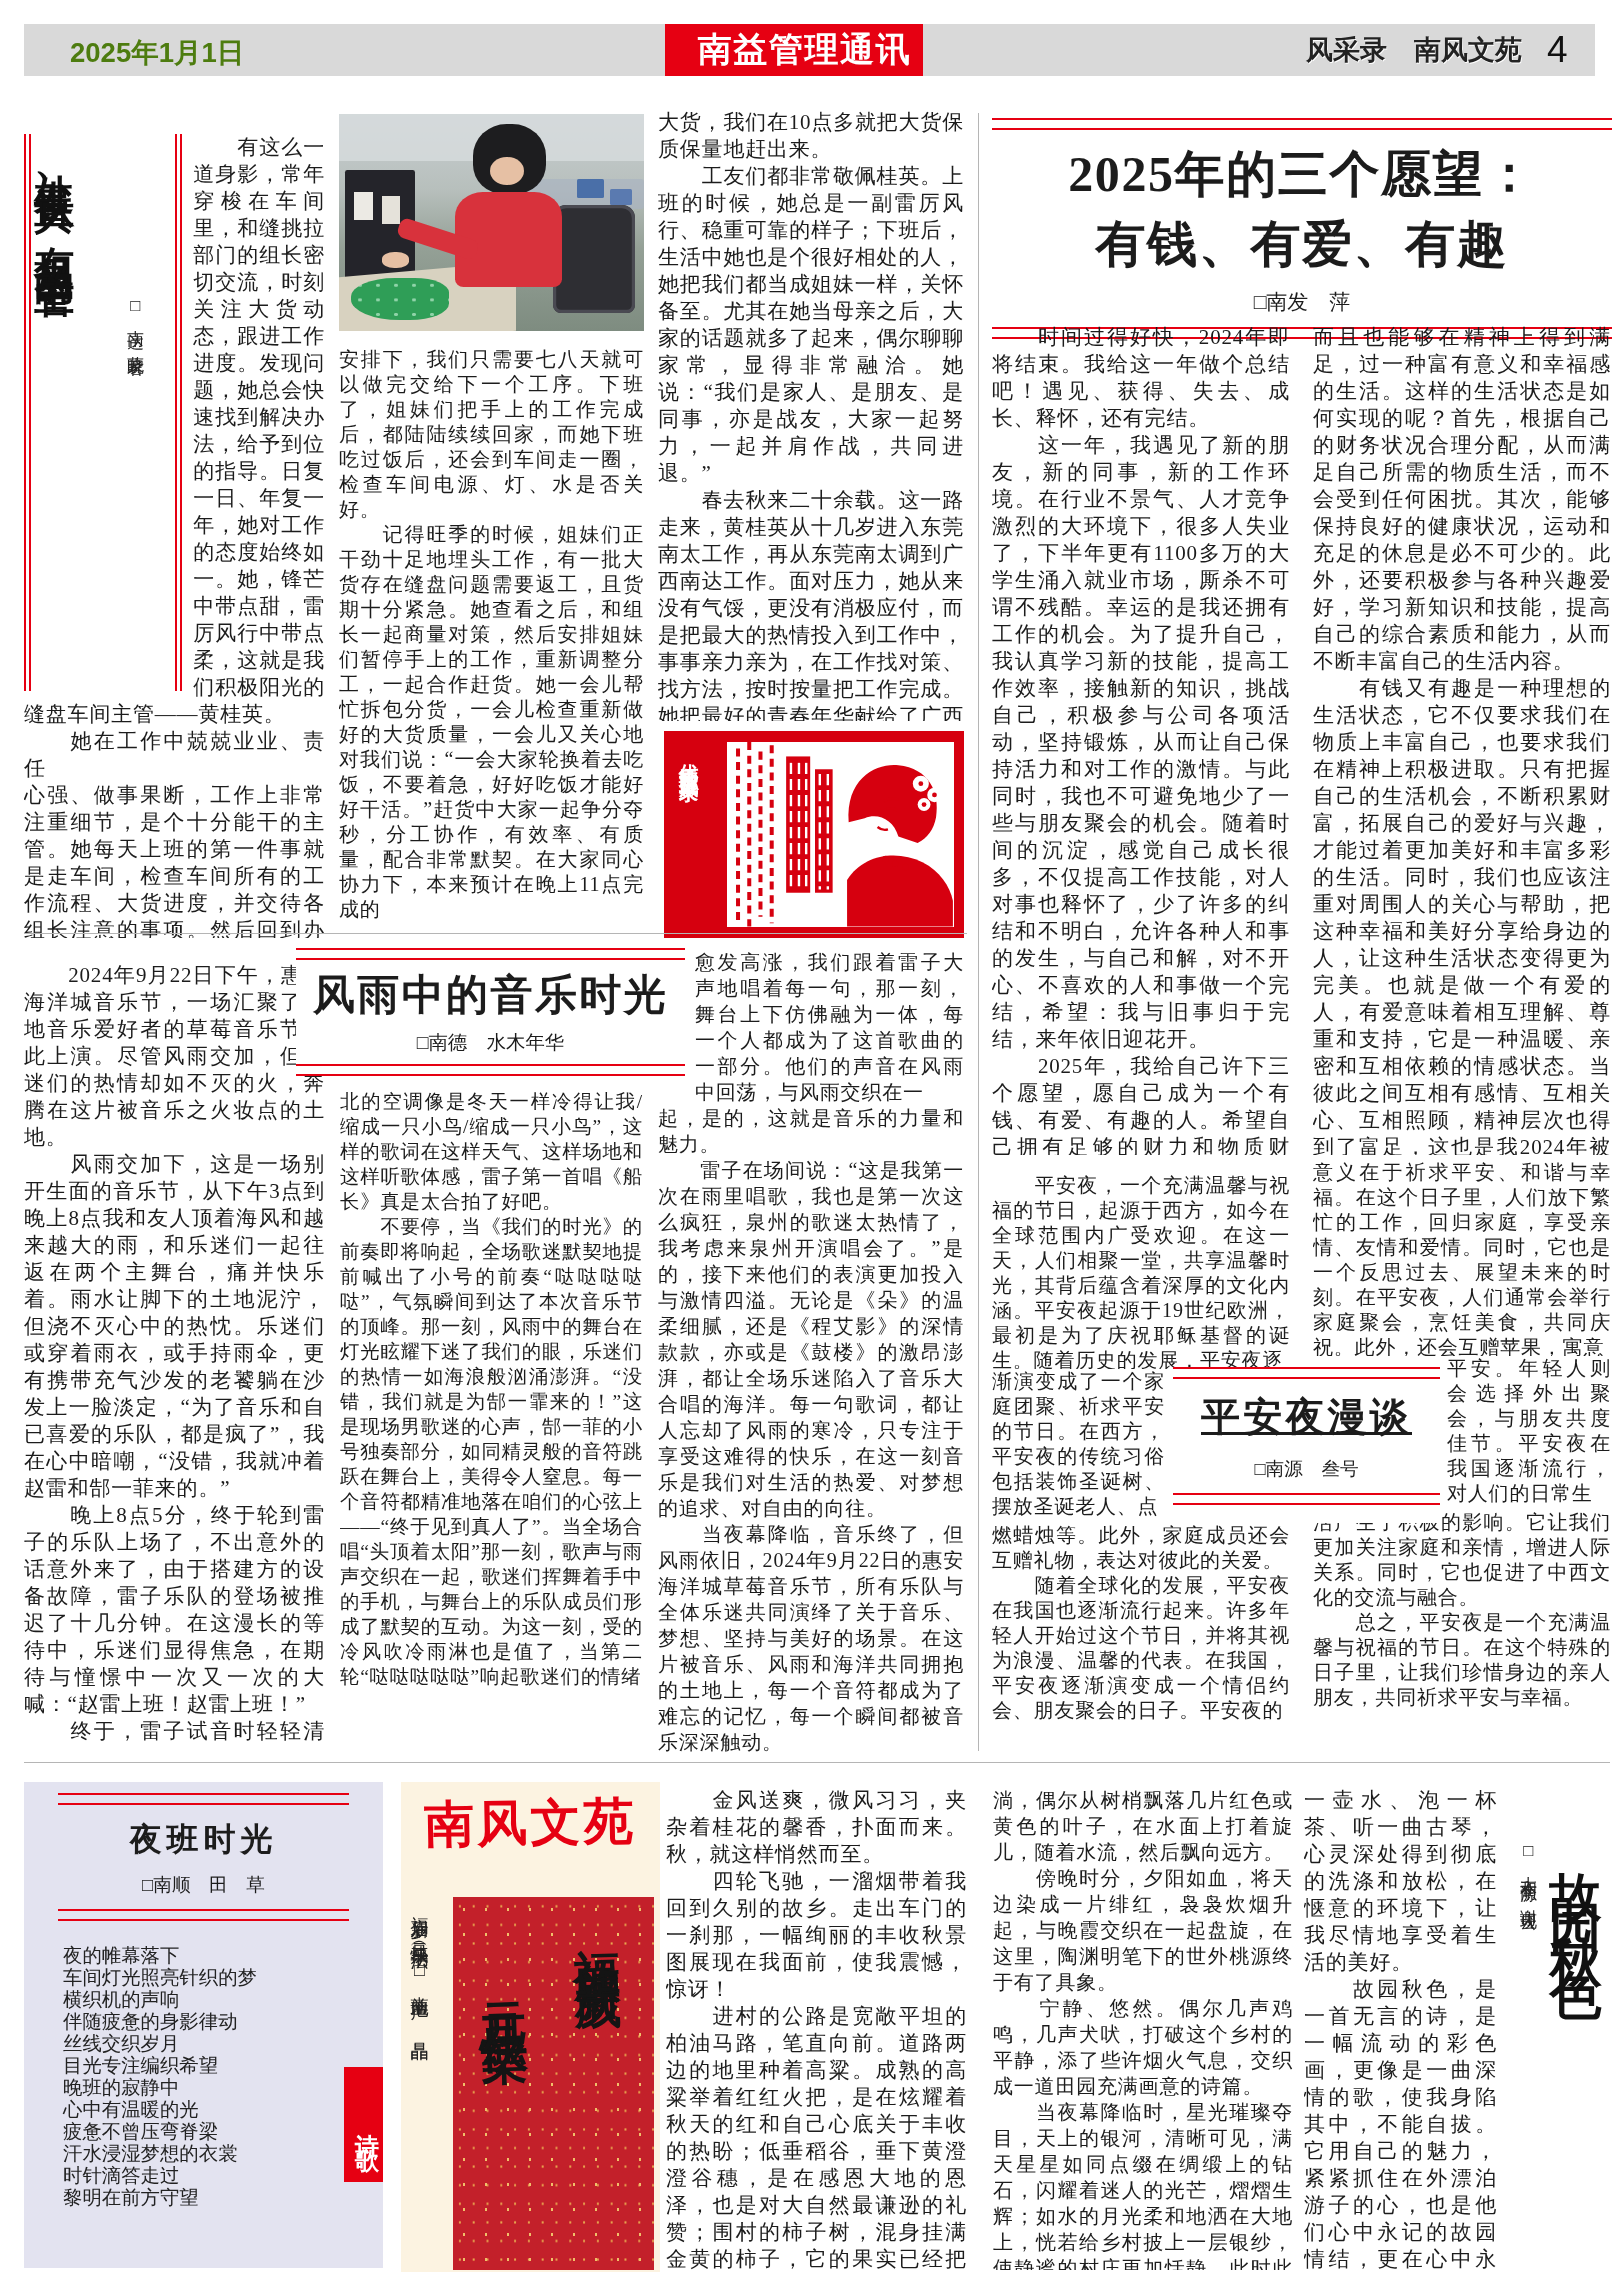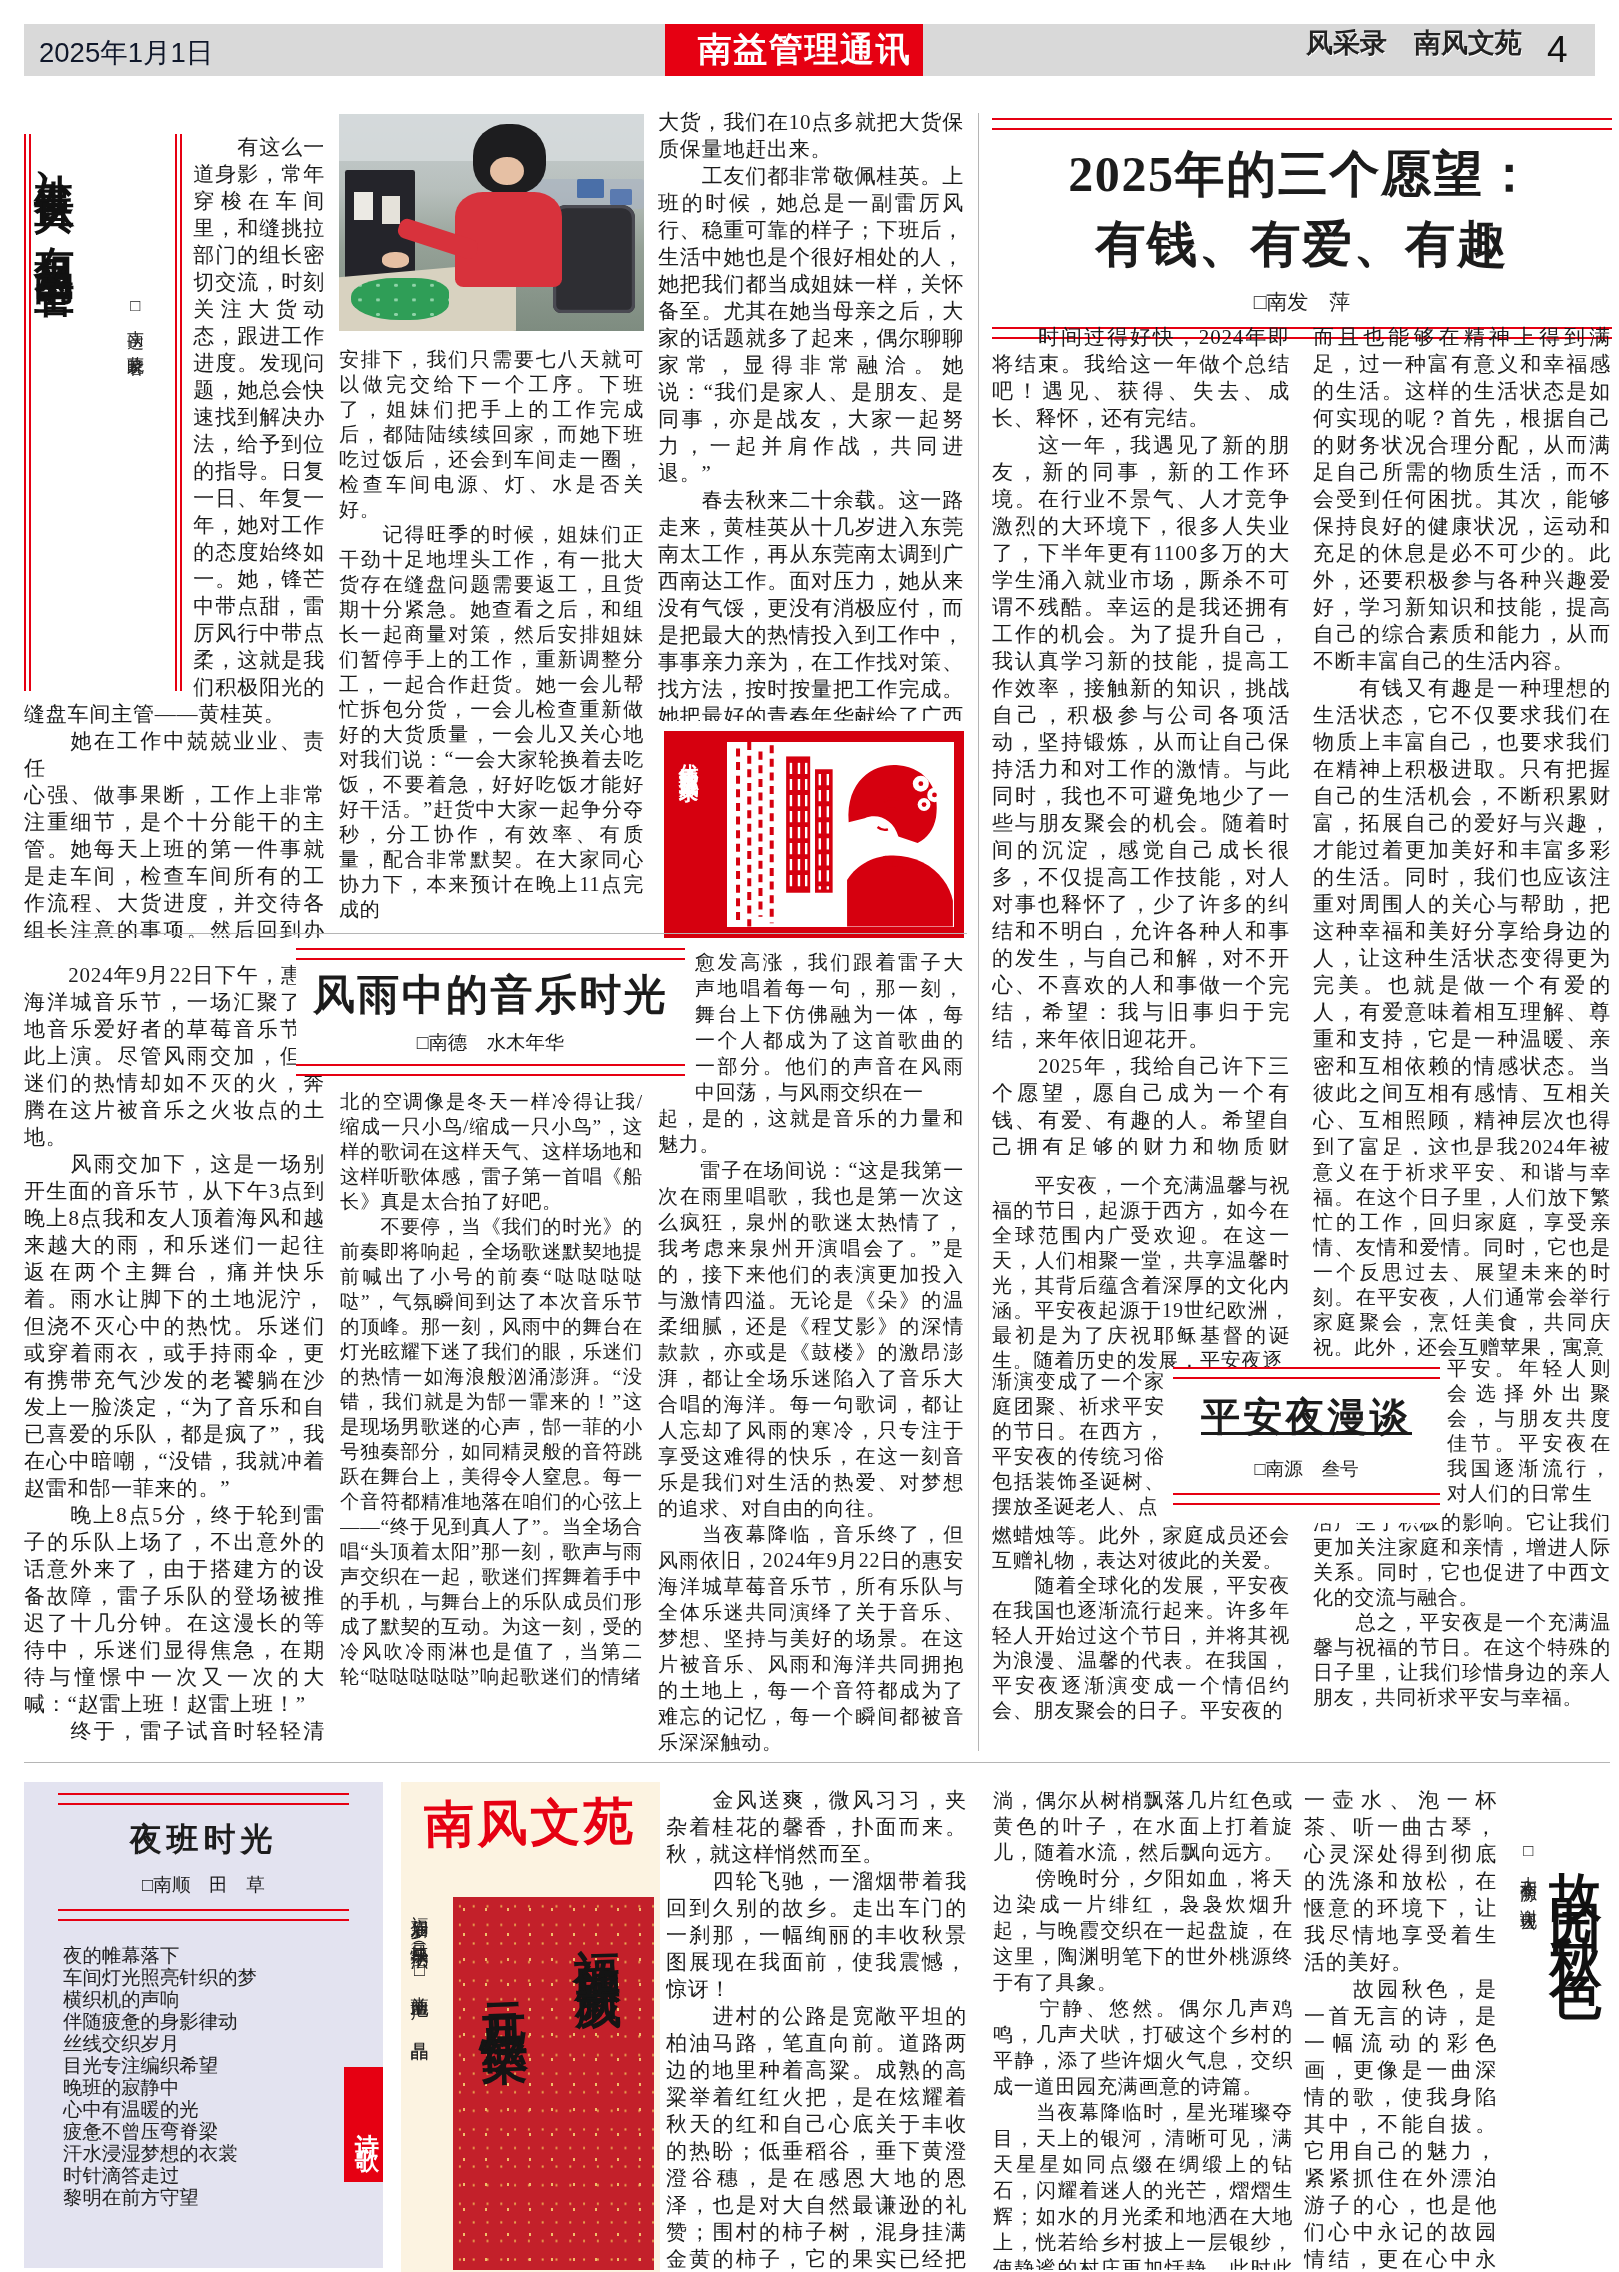--- a/index.html
+++ b/index.html
@@ -12,25 +12,25 @@
   .sans{font-family:"Liberation Sans",sans-serif;}
   .ctr{text-align:center;}
   .serifb{font-weight:bold;font-family:"Liberation Serif",serif;}
 </style>
 </head>
 <body>
 
 <div id="page">
 
   <div class="abs" style="left:24px;top:24px;width:1571px;height:52px;background:#d9d9d9;">
-    <div class="abs sans" style="left:15px;top:11.3px;font-size:27.5px;font-weight:normal;color:#0f172a;">2025年1月1日</div>
+    <div class="abs sans" style="left:46px;top:11.3px;font-size:27.5px;font-weight:bold;color:#4d7c0f;">2025年1月1日</div>
     <div class="abs" style="left:641px;top:0;width:258px;height:52px;background:#e60012;text-align:center;">
       <div style="color:#fff;font-size:34px;font-weight:bold;line-height:52px;letter-spacing:1.6px;font-family:'Liberation Serif',serif;padding-left:21px;">南益管理通讯</div>
     </div>
-    <div class="abs" style="right:73px;top:1px;font-size:27px;font-weight:bold;color:#222;text-shadow:0.8px 0.8px 0 #fff;">风采录　南风文苑</div>
+    <div class="abs" style="right:73px;top:8px;font-size:27px;font-weight:bold;color:#222;text-shadow:0.8px 0.8px 0 #fff;">风采录　南风文苑</div>
     <div class="abs sans" style="right:27.5px;top:4.9px;font-size:37px;color:#111;">4</div>
   </div>
 
   <div class="abs just" style="left:24px;top:107px;width:301px;height:831px;font-size:21px;line-height:27px;">
     <div style="float:left;width:144px;height:557px;position:relative;margin-right:11.3px;
                 border-left:7.3px double #e60012;border-right:7.3px double #e60012;">
       <div class="abs vrl serifb" style="left:9.7px;top:8px;height:543px;font-size:40px;letter-spacing:6.5px;color:#111;">处事认真、有担当的主管</div>
       <div class="abs vrl" style="left:91px;top:162px;height:259px;font-size:17px;letter-spacing:2.4px;color:#222;">□南达　蒙晓君</div>
     </div><span>　　有这么一道身影，常年穿梭在车间里，和缝挑拉部门的组长密切交流，时刻关注大货动态，跟进工作进度。发现问题，她总会快速找到解决办法，给予到位的指导。日复一日、年复一年，她对工作的态度始终如一。她，锋芒中带点甜，雷厉风行中带点柔，这就是我们积极阳光的缝盘车间主管——黄桂英。
 　　她在工作中兢兢业业、责任</span>

